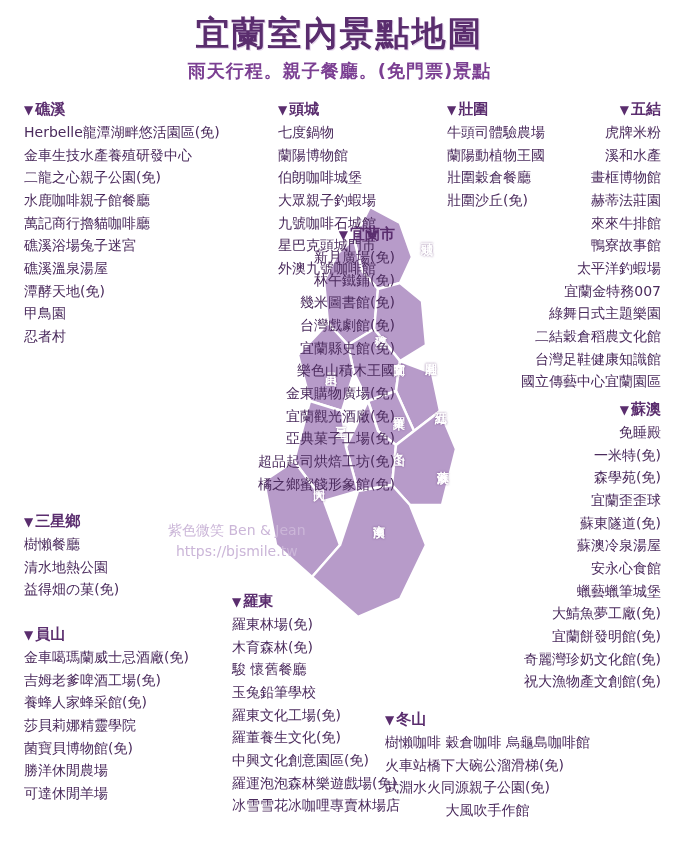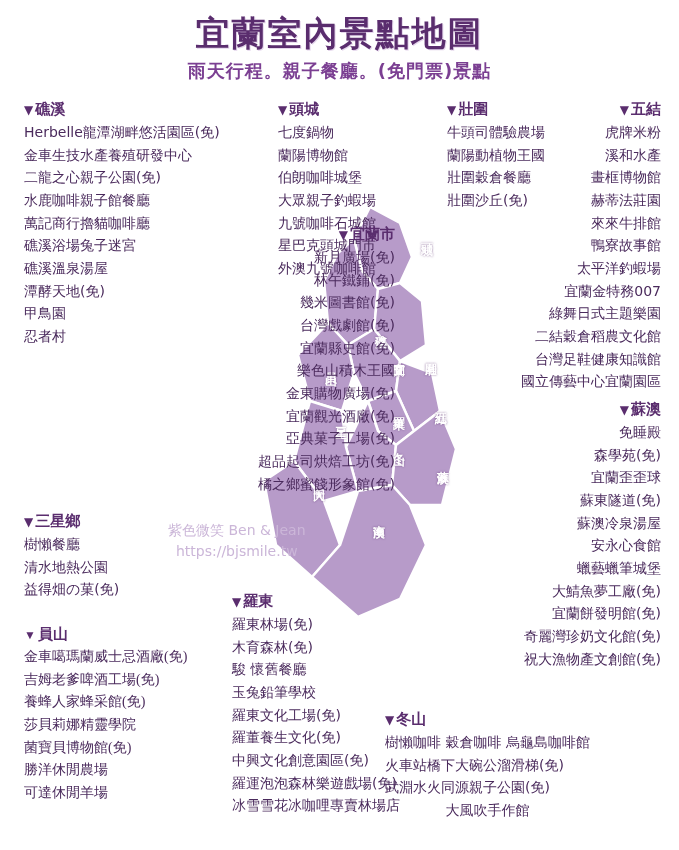--- a/index.html
+++ b/index.html
@@ -248,21 +248,21 @@
 
   <div class="block" style="left:24px; top:512px;">
     <div class="head"><span class="tri">▼</span><span>三星鄉</span></div>
     <ul>
       <li>樹懶餐廳</li>
       <li>清水地熱公園</li>
       <li>益得畑の菓(免)</li>
     </ul>
   </div>
 
-  <div class="block" style="left:24px; top:625px;font-family:Liberation Serif, serif;">
+  <div class="block" style="left:24px; top:625px;">
     <div class="head"><span class="tri">▼</span><span>員山</span></div>
     <ul>
       <li>金車噶瑪蘭威士忌酒廠(免)</li>
       <li>吉姆老爹啤酒工場(免)</li>
       <li>養蜂人家蜂采館(免)</li>
       <li>莎貝莉娜精靈學院</li>
       <li>菌寶貝博物館(免)</li>
       <li>勝洋休閒農場</li>
       <li>可達休閒羊場</li>
     </ul>
@@ -290,20 +290,21 @@
       <li>火車站橋下大碗公溜滑梯(免)</li>
       <li>武淵水火同源親子公園(免)</li>
       <li style="text-align:center;">大風吹手作館</li>
     </ul>
   </div>
 
   <div class="block right" style="right:18px; top:400px;">
     <div class="head"><span class="tri">▼</span><span>蘇澳</span></div>
     <ul>
       <li>免睡殿</li>
+      <li>一米特(免)</li>
       <li>森學苑(免)</li>
       <li>宜蘭歪歪球</li>
       <li>蘇東隧道(免)</li>
       <li>蘇澳冷泉湯屋</li>
       <li>安永心食館</li>
       <li>蠟藝蠟筆城堡</li>
       <li>大鯖魚夢工廠(免)</li>
       <li>宜蘭餅發明館(免)</li>
       <li>奇麗灣珍奶文化館(免)</li>
       <li>祝大漁物產文創館(免)</li>

